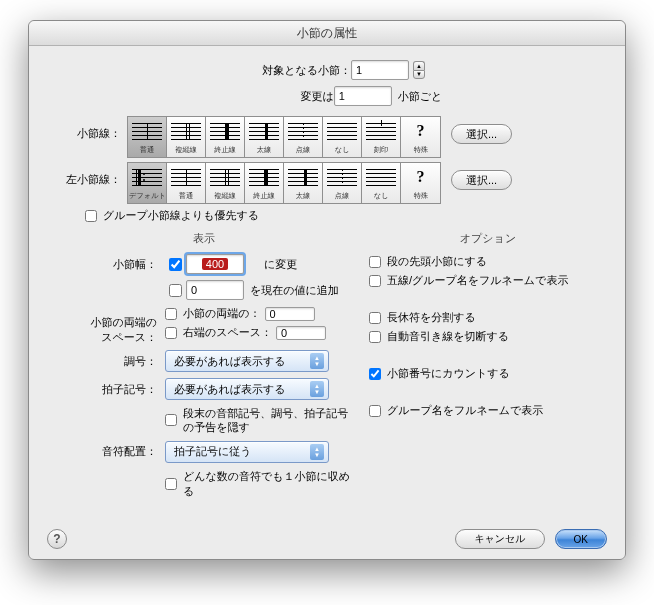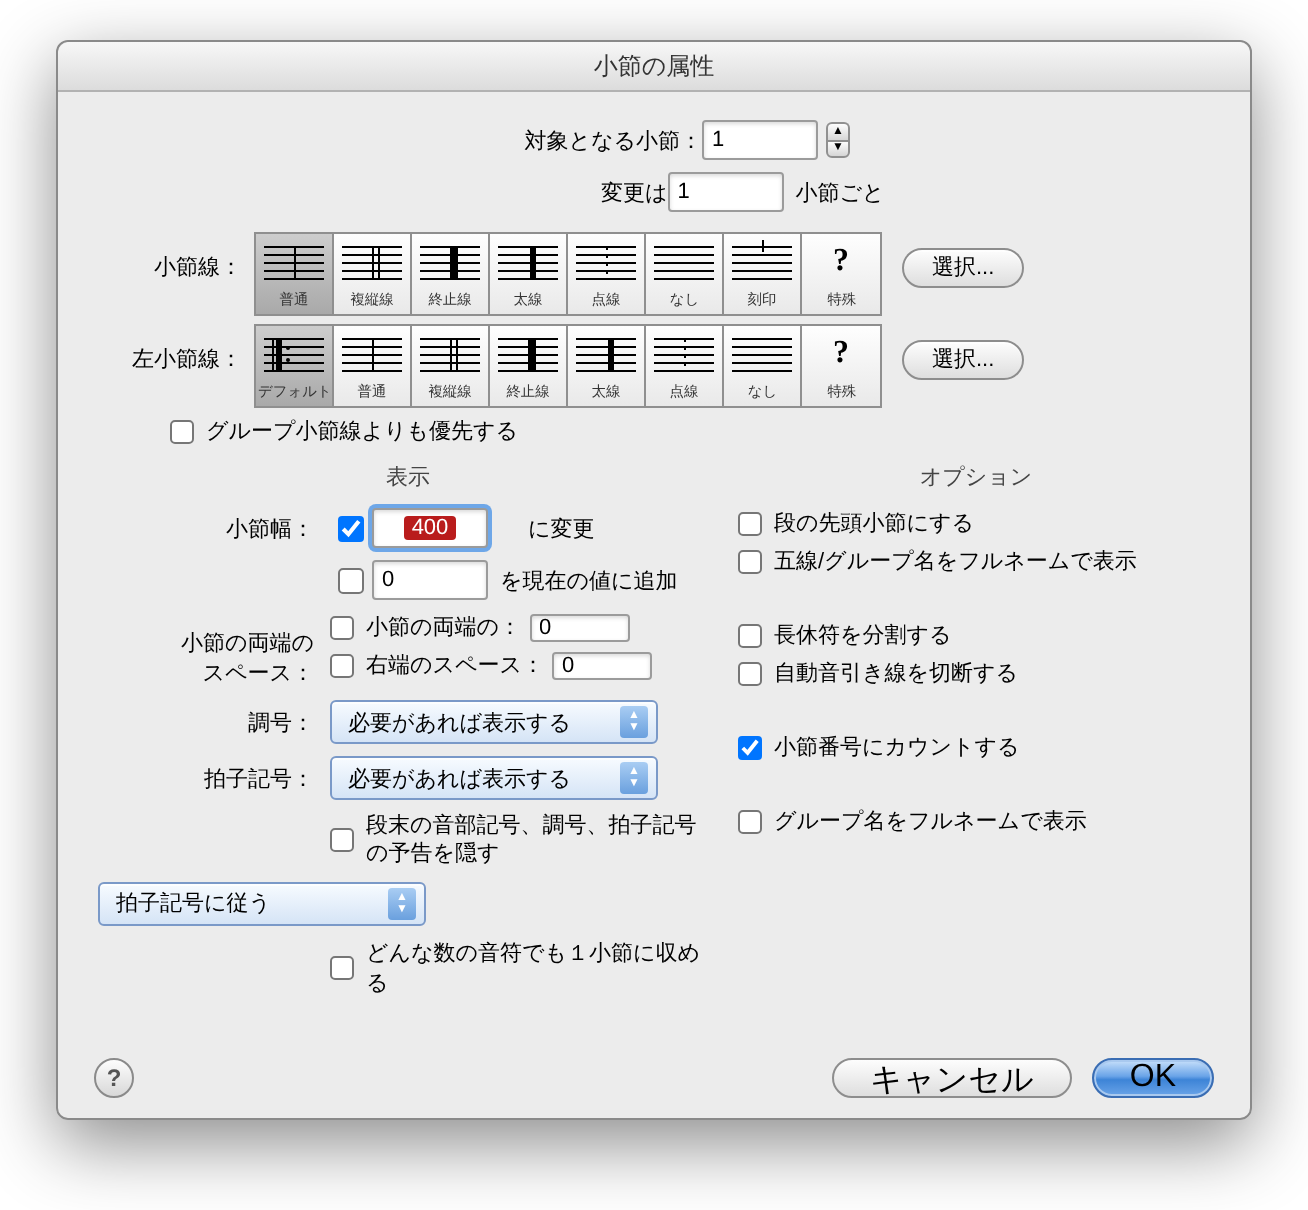--- a/index.html
+++ b/index.html
@@ -169,21 +169,21 @@
     font-size:6px;
     line-height:1;
   }
 
   .btn {
     height:20px;
     border-radius:10px;
     border:1px solid #8d8d8d;
     background:linear-gradient(#fdfdfd,#dedede);
     padding:0 18px;
-    font-size:16px;
+    font-size:10px;
   }
   .btn.primary {
     border:1px solid #3a6db3;
     background:linear-gradient(#c9e1fb,#6aa4e8 45%,#3d84d7 55%,#6aa4e8);
     color:#000;
     box-shadow: 0 0 0 1px #a9c9ef inset;
   }
   .footer {
     position:absolute;
     bottom:10px;
@@ -425,20 +425,21 @@
             <span>必要があれば表示する</span>
             <div class="arrows">▲<br>▼</div>
           </div>
         </div>
         <div class="check" style="margin-left:116px; max-width:190px; line-height:1.3;">
           <input type="checkbox" style="">
           <span>段末の音部記号、調号、拍子記号の予告を隠す</span>
         </div>
 
         <div class="form-row" style="margin-top:6px">
+          <div class="flabel">音符配置：</div>
           <div class="aqua-select">
             <span>拍子記号に従う</span>
             <div class="arrows">▲<br>▼</div>
           </div>
         </div>
         <div class="check" style="margin-left:116px;">
           <input type="checkbox" style="">
           <span>どんな数の音符でも１小節に収める</span>
         </div>
 

